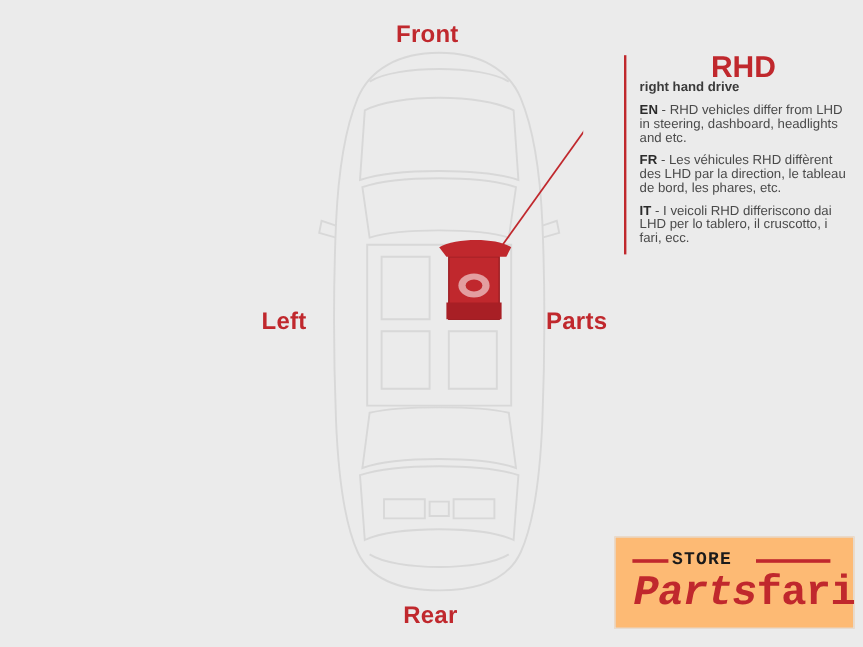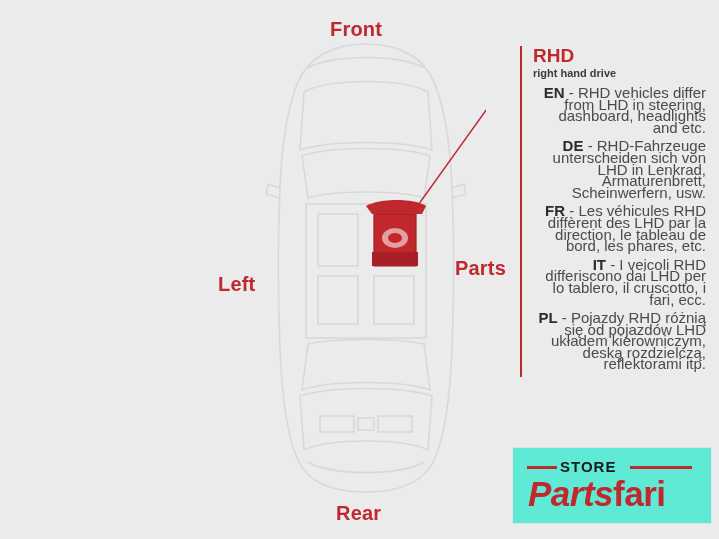--- a/index.html
+++ b/index.html
@@ -23,73 +23,74 @@
   .dir-label {
     position: absolute;
     color: #c0282d;
     font-weight: bold;
     font-size: 20px;
     letter-spacing: 0.2px;
     white-space: nowrap;
   }
   #dir-front { left: 330px; top: 18px; }
   #dir-rear  { left: 336px; top: 502px; }
-  #dir-left  { left: 218px; top: 273px; }
+  #dir-left  { left: 218px; top: 257px; }
   #dir-right { left: 455px; top: 257px; }
 
   .car-svg {
     position: absolute;
     left: 246px;
     top: 38px;
   }
 
   .callout {
     position: absolute;
     left: 520px;
     top: 46px;
     width: 186px;
     border-left: 2px solid #c0282d;
     padding-left: 11px;
     box-sizing: border-box;
   }
   .callout-title {
     color: #c0282d;
     font-weight: bold;
-    font-size: 19px;
+    font-size: 25px;
     line-height: 20px;
     margin-bottom: 1px;
+    text-align: center;
   }
   .callout-sub {
     color: #3a3a3a;
     font-weight: bold;
     font-size: 11px;
     line-height: 13px;
     margin-bottom: 7px;
   }
   .lang-block {
-    font-size: 15px;
+    font-size: 11px;
     line-height: 11.6px;
     color: #4a4a4a;
     margin-bottom: 7px;
-    text-align: right;
   }
   .lang-block .code {
     font-weight: bold;
     color: #2b2b2b;
   }
 
   .logo-box {
     position: absolute;
     left: 512px;
     top: 447px;
     width: 200px;
     height: 77px;
-    background: #5eead4;
+    background: #fdba74;
     border: 1px solid #e2e2e2;
     box-sizing: border-box;
+    font-family: Liberation Mono, monospace;
   }
   .logo-store {
     position: absolute;
     left: 47px;
     top: 10px;
     font-weight: bold;
     font-size: 15px;
     color: #1a1a1a;
     letter-spacing: 1px;
   }
@@ -187,34 +188,26 @@
 
   <div class="callout">
     <div class="callout-title">RHD</div>
     <div class="callout-sub">right hand drive</div>
 
     <div class="lang-block">
       <span class="code">EN</span>
       <span>- RHD vehicles differ from LHD in steering, dashboard, headlights and etc.</span>
     </div>
     <div class="lang-block">
-      <span class="code">DE</span>
-      <span>- RHD-Fahrzeuge unterscheiden sich von LHD in Lenkrad, Armaturenbrett, Scheinwerfern, usw.</span>
-    </div>
-    <div class="lang-block">
       <span class="code">FR</span>
       <span>- Les véhicules RHD diffèrent des LHD par la direction, le tableau de bord, les phares, etc.</span>
     </div>
     <div class="lang-block">
       <span class="code">IT</span>
       <span>- I veicoli RHD differiscono dai LHD per lo tablero, il cruscotto, i fari, ecc.</span>
-    </div>
-    <div class="lang-block">
-      <span class="code">PL</span>
-      <span>- Pojazdy RHD różnią się od pojazdów LHD układem kierowniczym, deską rozdzielczą, reflektorami itp.</span>
     </div>
   </div>
 
   <div class="logo-box">
     <div class="logo-bar logo-bar-left"></div>
     <div class="logo-store">STORE</div>
     <div class="logo-bar logo-bar-right"></div>
     <div class="logo-main">
       <span class="logo-parts">Parts</span><span class="logo-bery">fari</span>
     </div>

